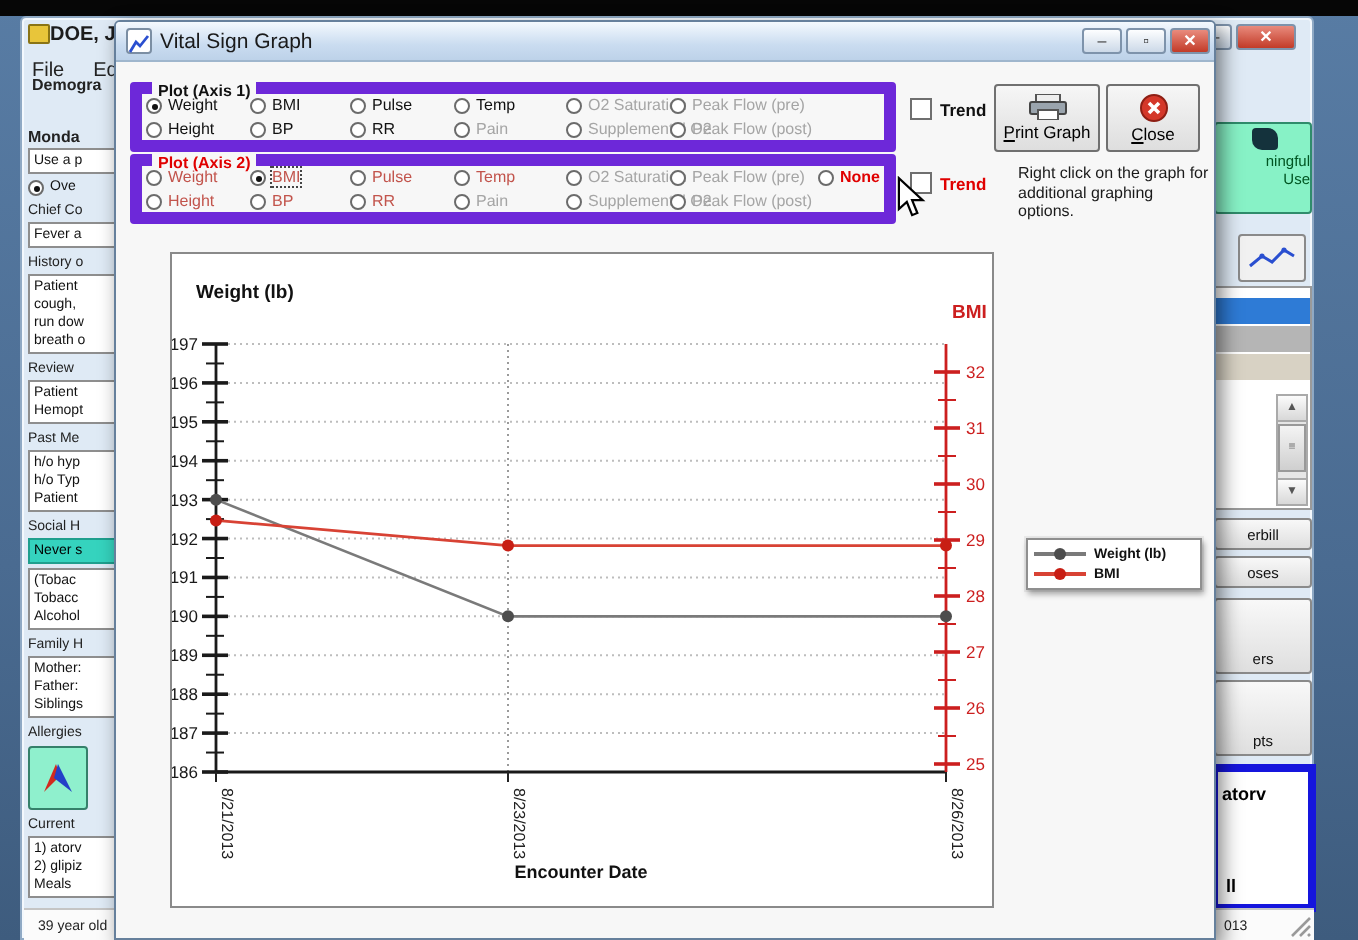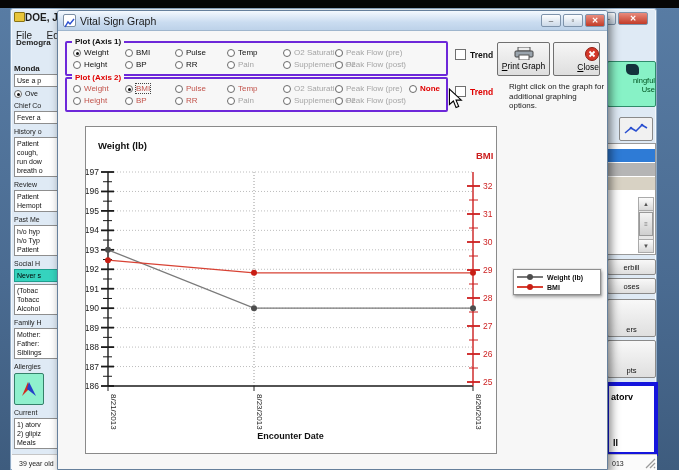--- a/index.html
+++ b/index.html
@@ -52,21 +52,21 @@
   #chart-nav-btn{left:594px;top:373px;width:53px;height:74px;background:#fff;border:4px solid #1515dd;
           font-weight:bold;font-size:9px;color:#000;}
   #statusbar{left:1px;top:445px;width:645px;height:16px;background:#fbfbfb;border-top:1px solid #c5c5c5;font-size:7px;color:#222;}
   
   #dialog{left:57px;top:10px;width:551px;height:460px;background:#f7f7f7;
           border:1px solid #66809c;border-radius:3px 3px 0 0;box-shadow:3px 4px 10px rgba(0,0,0,.5);}
   #dlg-titlebar{left:0;top:0;width:549px;height:20px;border-radius:2px 2px 0 0;
           background:linear-gradient(#f4f9fe,#cadcf0 60%,#bdd2e9);border-bottom:1px solid #9fb6cd;}
   #dlg-title{left:22px;top:4px;font-size:10.5px;color:#1a1a1a;}
   #dlg-icon{left:5px;top:3px;width:13px;height:13px;background:#fff;border:1px solid #7b8ea3;border-radius:2px;}
-  .grp{border:2px solid #6d28d9;border-radius:2px;background:transparent;}
+  .grp{border:6px solid #6d28d9;border-radius:2px;background:transparent;}
   .grp-label{position:absolute;top:-6px;left:5px;background:#f7f7f7;padding:0 3px;font-size:8px;font-weight:bold;white-space:nowrap;}
   .grp-label.red{color:#e00000;}
   .radio-item{position:absolute;display:flex;align-items:center;gap:3px;height:11px;}
   .radio-item .lbl{font-size:8px;white-space:nowrap;}
   .radio-item.dis .lbl{color:#a5a5a5;}
   .radio-item.red .lbl{color:#c2544c;}
   .radio-item .lbl.focusbox{outline:1px dotted #444;outline-offset:0px;}
   .chk{width:11px;height:11px;background:#fff;border:1px solid #6f6f6f;flex:0 0 auto;}
   .trend{display:flex;align-items:center;gap:4px;}
   .trend .lbl{font-size:8.5px;font-weight:bold;}
@@ -334,21 +334,21 @@
       </div>
 
     <div class="abs dlg-btn" style="left:439px;top:31px;width:53px;height:34px;">
       <svg width="20" height="13" viewBox="0 0 20 13">
         <rect x="4" y="0" width="12" height="4" fill="#eee" stroke="#555" stroke-width="1"></rect>
         <rect x="1" y="4" width="18" height="6" rx="1" fill="#9aa4ad" stroke="#444" stroke-width="1"></rect>
         <rect x="5" y="8" width="10" height="5" fill="#fff" stroke="#555" stroke-width="1"></rect>
       </svg>
       <span class="cap">Print Graph</span>
     </div>
-    <div class="abs dlg-btn" style="left:495px;top:31px;width:47px;height:34px;align-items:flex-end;">
+    <div class="abs dlg-btn" style="left:495px;top:31px;width:47px;height:34px;">
       <svg width="14" height="14" viewBox="0 0 14 14">
         <circle cx="7" cy="7" r="6.5" fill="#d4382a" stroke="#8e1f14"></circle>
         <path d="M4.5,4.5 L9.5,9.5 M9.5,4.5 L4.5,9.5" stroke="#fff" stroke-width="1.8"></path>
       </svg>
       <span class="cap">Close</span>
     </div>
     <div class="abs" id="note" style="left:451px;top:71px;width:96px;">
       <div>Right click on the graph for</div>
       <div>additional graphing options.</div>
     </div>

